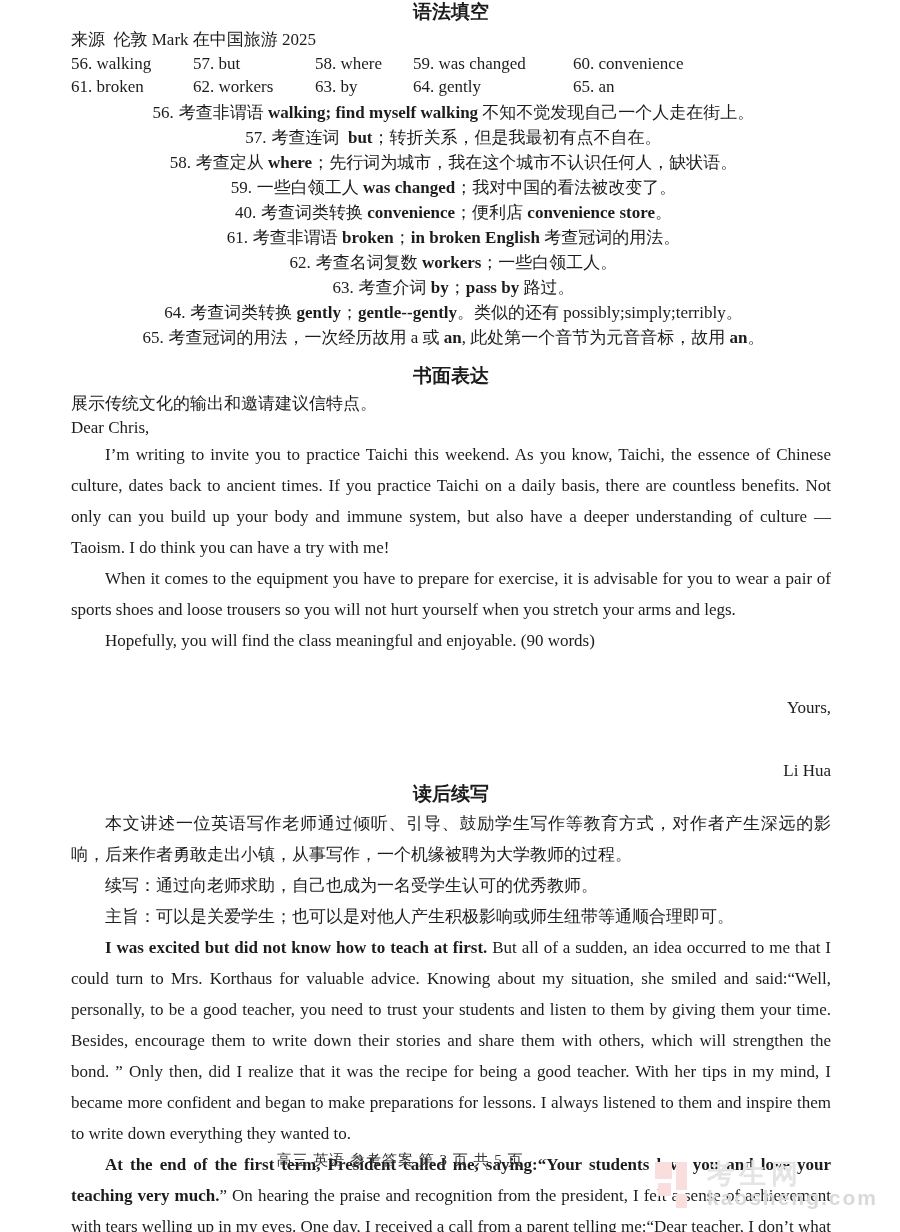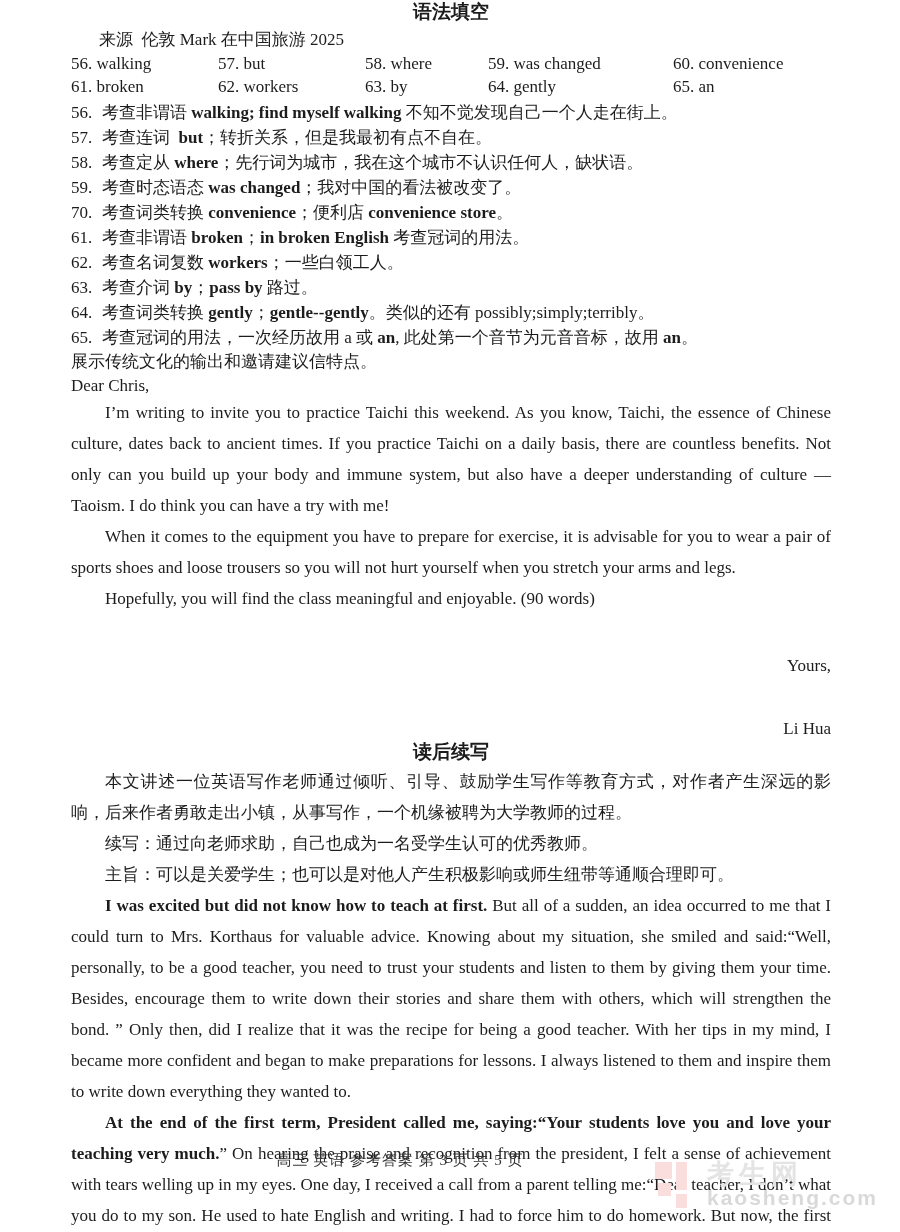--- a/index.html
+++ b/index.html
@@ -13,28 +13,27 @@
   }
   .content{
     position:absolute;left:71px;top:0;width:760px;
     font-size:17px;
   }
   .sec-title{
     text-align:center;font-weight:bold;font-size:19px;line-height:24px;
   }
   .sec-title.t2{margin-top:14px;margin-bottom:4px;}
   .sec-title.t3{margin-top:0;margin-bottom:2px;}
-  .source{line-height:25px;margin-top:3px;white-space:pre-wrap;margin-left:28px;}
+  .source{line-height:25px;margin-top:3px;white-space:pre-wrap;}
   .answers{
     display:grid;grid-template-columns:122px 122px 98px 160px auto;
     line-height:23px;
-    gap:25px;
   }
   .exps{margin-top:2px;}
-  .exp{line-height:25px;white-space:pre-wrap;}
+  .exp{line-height:25px;white-space:pre-wrap;text-align:center;}
   .exp-num{display:inline-block;width:31px;}
   .b{font-weight:bold;}
   .i{}
   .note{line-height:24px;}
   .salutation{line-height:23px;}
   .para{
     text-align:justify;text-indent:34px;line-height:31px;
   }
   .para-cn{
     text-align:justify;text-indent:2em;line-height:31px;
@@ -88,29 +87,30 @@
       <span>62. workers</span>
       <span>63. by</span>
       <span>64. gently</span>
       <span>65. an</span>
     </div>
 
     <div class="exps">
       <div class="exp"><span class="exp-num">56.</span><span><span>考查非谓语 </span><span class="b">walking; find myself walking</span><span> 不知不觉发现自己一个人走在街上。</span></span></div>
       <div class="exp"><span class="exp-num">57.</span><span><span>考查连词  </span><span class="b">but</span><span>；转折关系，但是我最初有点不自在。</span></span></div>
       <div class="exp"><span class="exp-num">58.</span><span><span>考查定从 </span><span class="b">where</span><span>；先行词为城市，我在这个城市不认识任何人，缺状语。</span></span></div>
-      <div class="exp"><span class="exp-num">59.</span><span><span>考查时态语态 </span><span class="b">was changed</span><span>；我对中国的看法被改变了。</span></span></div>
-      <div class="exp"><span class="exp-num">70.</span><span><span>考查词类转换 </span><span class="b">convenience</span><span>；便利店 </span><span class="b">convenience store</span><span>。</span></span></div>
+      <div class="exp"><span class="exp-num">59.</span><span><span>一些白领工人 </span><span class="b">was changed</span><span>；我对中国的看法被改变了。</span></span></div>
+      <div class="exp"><span class="exp-num">40.</span><span><span>考查词类转换 </span><span class="b">convenience</span><span>；便利店 </span><span class="b">convenience store</span><span>。</span></span></div>
       <div class="exp"><span class="exp-num">61.</span><span><span>考查非谓语 </span><span class="b">broken</span><span>；</span><span class="b">in broken English</span><span> 考查冠词的用法。</span></span></div>
       <div class="exp"><span class="exp-num">62.</span><span><span>考查名词复数 </span><span class="b">workers</span><span>；一些白领工人。</span></span></div>
       <div class="exp"><span class="exp-num">63.</span><span><span>考查介词 </span><span class="b">by</span><span>；</span><span class="b">pass by</span><span> 路过。</span></span></div>
       <div class="exp"><span class="exp-num">64.</span><span><span>考查词类转换 </span><span class="b">gently</span><span>；</span><span class="b">gentle--gently</span><span>。类似的还有 possibly;simply;terribly。</span></span></div>
       <div class="exp"><span class="exp-num">65.</span><span><span>考查冠词的用法，一次经历故用 a 或 </span><span class="b">an</span><span>, 此处第一个音节为元音音标，故用 </span><span class="b">an</span><span>。</span></span></div>
     </div>
 
+    <div class="sec-title t2">书面表达</div>
     <div class="note">展示传统文化的输出和邀请建议信特点。</div>
     <div class="salutation">Dear Chris,</div>
     <div class="para">I’m writing to invite you to practice Taichi this weekend. As you know, Taichi, the essence of Chinese culture, dates back to ancient times. If you practice Taichi on a daily basis, there are countless benefits. Not only can you build up your body and immune system, but also have a deeper understanding of culture — Taoism. I do think you can have a try with me!</div>
     <div class="para">When it comes to the equipment you have to prepare for exercise, it is advisable for you to wear a pair of sports shoes and loose trousers so you will not hurt yourself when you stretch your arms and legs.</div>
     <div class="para">Hopefully, you will find the class meaningful and enjoyable. (90 words)</div>
     <div class="signoff">Yours,</div>
     <div class="signoff">Li Hua</div>
 
     <div class="sec-title t3">读后续写</div>
     <div class="para-cn">本文讲述一位英语写作老师通过倾听、引导、鼓励学生写作等教育方式，对作者产生深远的影响，后来作者勇敢走出小镇，从事写作，一个机缘被聘为大学教师的过程。</div>

